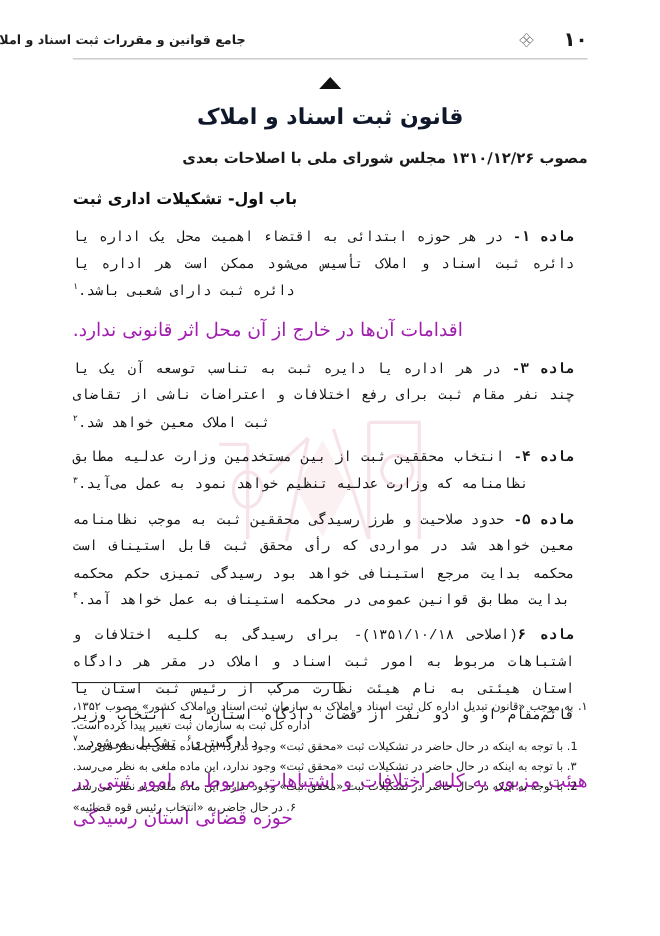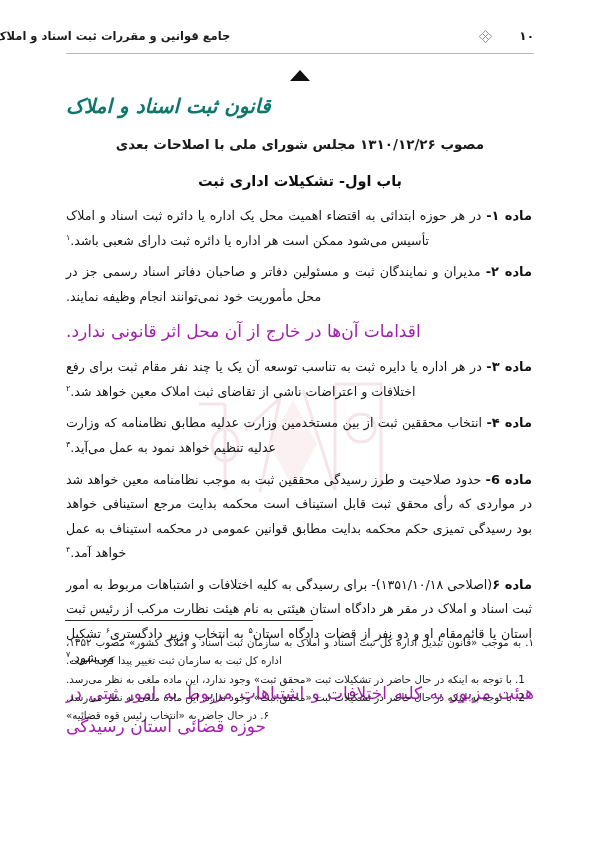--- a/index.html
+++ b/index.html
@@ -59,21 +59,21 @@
     height: 16px;
     margin-right: 26px;
     margin-left: 26px;
     display: flex;
     align-items: center;
     justify-content: center;
     color: #8d8d8d;
   }
   .header-ornament svg { display: block; }
   .header-pageno {
-    font-size: 12px;
+    font-size: 18px;
     font-weight: 700;
     color: #171717;
     white-space: nowrap;
   }
   .header-rule {
     position: absolute;
     top: 53px;
     right: 66px;
     width: 468px;
     height: 1.4px;
@@ -97,54 +97,54 @@
   }
   .top-marker .tri {
     display: inline-block;
     width: 0; height: 0;
     border-left: 10px solid transparent;
     border-right: 10px solid transparent;
     border-bottom: 11px solid #111111;
   }
 
   .doc-title {
-    text-align: left;
+    text-align: center;
     font-size: 20px;
     font-weight: 700;
-    color: #0f766e;
+    color: #0f172a;
     margin: 10px 0 0 0;
     line-height: 1.5;
-    font-style: italic;
   }
 
   .doc-subtitle {
-    text-align: center;
+    text-align: right;
     font-size: 13.5px;
     font-weight: 600;
     color: #1a1a1a;
     margin: 13px 0 0 0;
     line-height: 1.5;
   }
 
   .section-heading {
-    text-align: center;
+    text-align: left;
     font-size: 14.5px;
     font-weight: 700;
     color: #0e0e0e;
     margin: 17px 0 10px 0;
     line-height: 1.5;
   }
 
   .article {
     font-size: 12.6px;
     line-height: 1.95;
     text-align: justify;
     text-align-last: left;
-    margin: 0 2px 6px 0;
+    margin: 0 12px 6px 0;
     color: #141414;
+    font-family: Liberation Mono, monospace;
   }
   .article .lbl {
     font-weight: 700;
     font-size: 13px;
   }
   .plain-para {
     font-size: 17px;
     line-height: 1.95;
     text-align: justify;
     text-align-last: left;
@@ -228,48 +228,46 @@
     </div>
 
     <h1 class="doc-title">قانون ثبت اسناد و املاک</h1>
     <div class="doc-subtitle">مصوب ۱۳۱۰/۱۲/۲۶ مجلس شورای ملی با اصلاحات بعدی</div>
     <h2 class="section-heading">باب اول- تشکیلات اداری ثبت</h2>
 
     <p class="article">
       <span class="lbl">ماده ۱-</span><span> در هر حوزه ابتدائی به اقتضاء اهمیت محل یک اداره یا دائره ثبت اسناد و املاک تأسیس می‌شود ممکن است هر اداره یا دائره ثبت دارای شعبی باشد.</span><span class="sup">۱</span>
     </p>
 
-    <p class="article">
-      <span class="lbl">ماده ۲-</span><span> مدیران و نمایندگان ثبت و مسئولین دفاتر و صاحبان دفاتر اسناد رسمی جز در محل مأموریت خود نمی‌توانند انجام وظیفه نمایند.</span>
-    </p>
 
     <p class="plain-para">اقدامات آن‌ها در خارج از آن محل اثر قانونی ندارد.</p>
 
     <p class="article">
       <span class="lbl">ماده ۳-</span><span> در هر اداره یا دایره ثبت به تناسب توسعه آن یک یا چند نفر مقام ثبت برای رفع اختلافات و اعتراضات ناشی از تقاضای ثبت املاک معین خواهد شد.</span><span class="sup">۲</span>
     </p>
 
     <p class="article">
       <span class="lbl">ماده ۴-</span><span> انتخاب محققین ثبت از بین مستخدمین وزارت عدلیه مطابق نظامنامه که وزارت عدلیه تنظیم خواهد نمود به عمل می‌آید.</span><span class="sup">۳</span>
     </p>
 
     <p class="article">
-      <span class="lbl">ماده 6-</span><span> حدود صلاحیت و طرز رسیدگی محققین ثبت به موجب نظامنامه معین خواهد شد در مواردی که رأی محقق ثبت قابل استیناف است محکمه بدایت مرجع استینافی خواهد بود رسیدگی تمیزی حکم محکمه بدایت مطابق قوانین عمومی در محکمه استیناف به عمل خواهد آمد.</span><span class="sup">۴</span>
+      <span class="lbl">ماده ۵-</span><span> حدود صلاحیت و طرز رسیدگی محققین ثبت به موجب نظامنامه معین خواهد شد در مواردی که رأی محقق ثبت قابل استیناف است محکمه بدایت مرجع استینافی خواهد بود رسیدگی تمیزی حکم محکمه بدایت مطابق قوانین عمومی در محکمه استیناف به عمل خواهد آمد.</span><span class="sup">۴</span>
     </p>
 
     <p class="article">
       <span class="lbl">ماده ۶</span><span>(اصلاحی ۱۳۵۱/۱۰/۱۸)-</span><span> برای رسیدگی به کلیه اختلافات و اشتباهات مربوط به امور ثبت اسناد و املاک در مقر هر دادگاه استان هیئتی به نام هیئت نظارت مرکب از رئیس ثبت استان یا قائم‌مقام او و دو نفر از قضات دادگاه استان</span><span class="sup">۵</span><span> به انتخاب وزیر دادگستری</span><span class="sup">۶</span><span> تشکیل می‌شود.</span><span class="sup">۷</span>
     </p>
 
     <p class="plain-para">هیئت مزبور به کلیه اختلافات و اشتباهات مربوط به امور ثبتی در حوزه قضائی استان رسیدگی</p>
 
   </div>
 
   <div class="footnote-rule"></div>
 
   <div class="footnotes">
     <p class="footnote">۱. به موجب «قانون تبدیل اداره کل ثبت اسناد و املاک به سازمان ثبت اسناد و املاک کشور» مصوب ۱۳۵۲، اداره کل ثبت به سازمان ثبت تغییر پیدا کرده است.</p>
     <p class="footnote">1. با توجه به اینکه در حال حاضر در تشکیلات ثبت «محقق ثبت» وجود ندارد، این ماده ملغی به نظر می‌رسد.</p>
+    <p class="footnote">۳. با توجه به اینکه در حال حاضر در تشکیلات ثبت «محقق ثبت» وجود ندارد، این ماده ملغی به نظر می‌رسد.</p>
     <p class="footnote">2. با توجه به اینکه در حال حاضر در تشکیلات ثبت «محقق ثبت» وجود ندارد. این ماده ملغی به نظر می‌رسد.</p>
     <p class="footnote">۶. در حال حاضر به «انتخاب رئیس قوه قضائیه»</p>
   </div>
 
 </div>
 
 </body></html>

